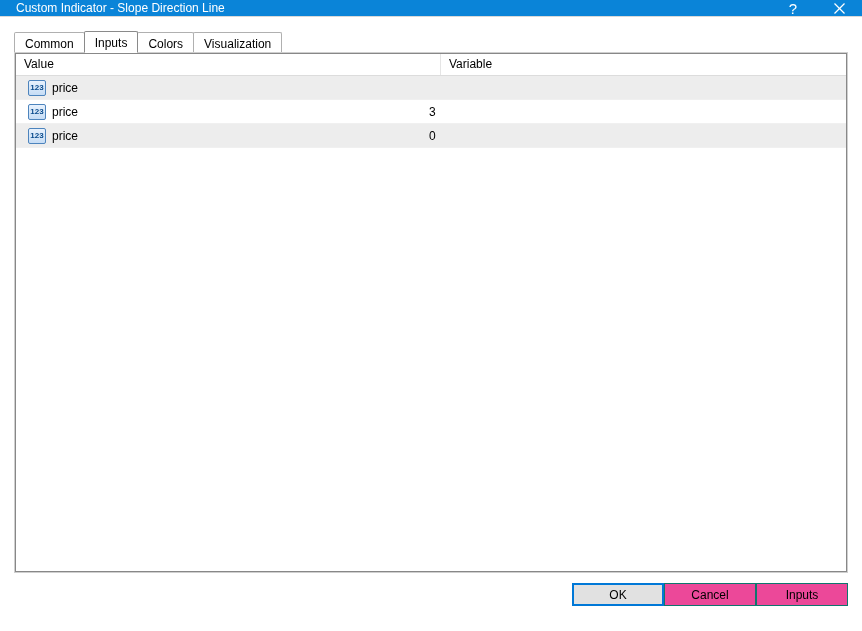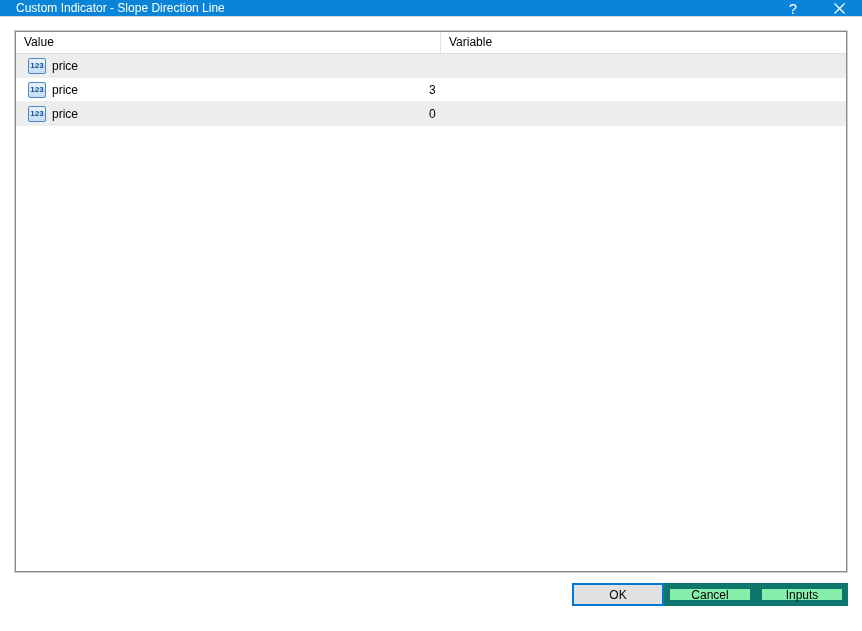--- a/index.html
+++ b/index.html
@@ -149,22 +149,22 @@
   }
   .button-row {
     display: flex;
     justify-content: flex-end;
     padding: 10px 0 0 0;
     height: 34px;
   }
   .btn {
     min-width: 92px;
     height: 23px;
-    border: 6px solid #0f766e;
-    background: #86efac;
+    border: 1px solid #0f766e;
+    background: #ec4899;
     font-size: 12px;
     font-family: inherit;
     padding: 0 8px;
     display: flex;
     align-items: center;
     justify-content: center;
   }
   .btn.default {
     border: 2px solid #0078d7;
     background: #e1e1e1;
@@ -179,20 +179,34 @@
   <div class="tb-btn close">
     <svg viewBox="0 0 11 11">
       <line x1="0.5" y1="0.5" x2="10.5" y2="10.5" stroke="#ffffff" stroke-width="1.2"></line>
       <line x1="10.5" y1="0.5" x2="0.5" y2="10.5" stroke="#ffffff" stroke-width="1.2"></line>
     </svg>
   </div>
 </div>
 
 <div class="client">
 
+  <div class="tabs-row">
+    <div class="tab">
+      <span>Common</span>
+    </div>
+    <div class="tab active">
+      <span>Inputs</span>
+    </div>
+    <div class="tab">
+      <span>Colors</span>
+    </div>
+    <div class="tab">
+      <span>Visualization</span>
+    </div>
+  </div>
 
   <div class="tabpanel">
     <div class="grid">
       <div class="grid-header">
         <div class="col col-val">Value</div>
         <div class="col col-var">Variable</div>
       </div>
       <div class="grid-body">
 
         <div class="grid-row">

